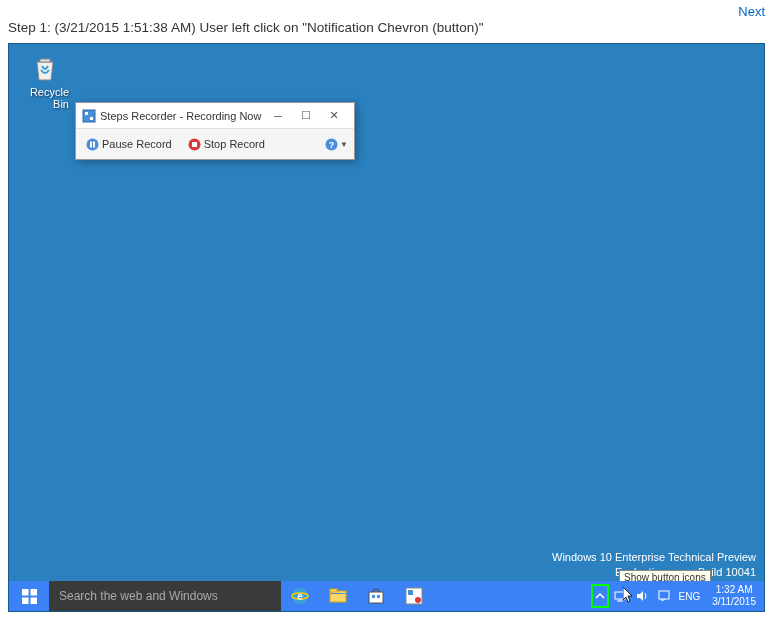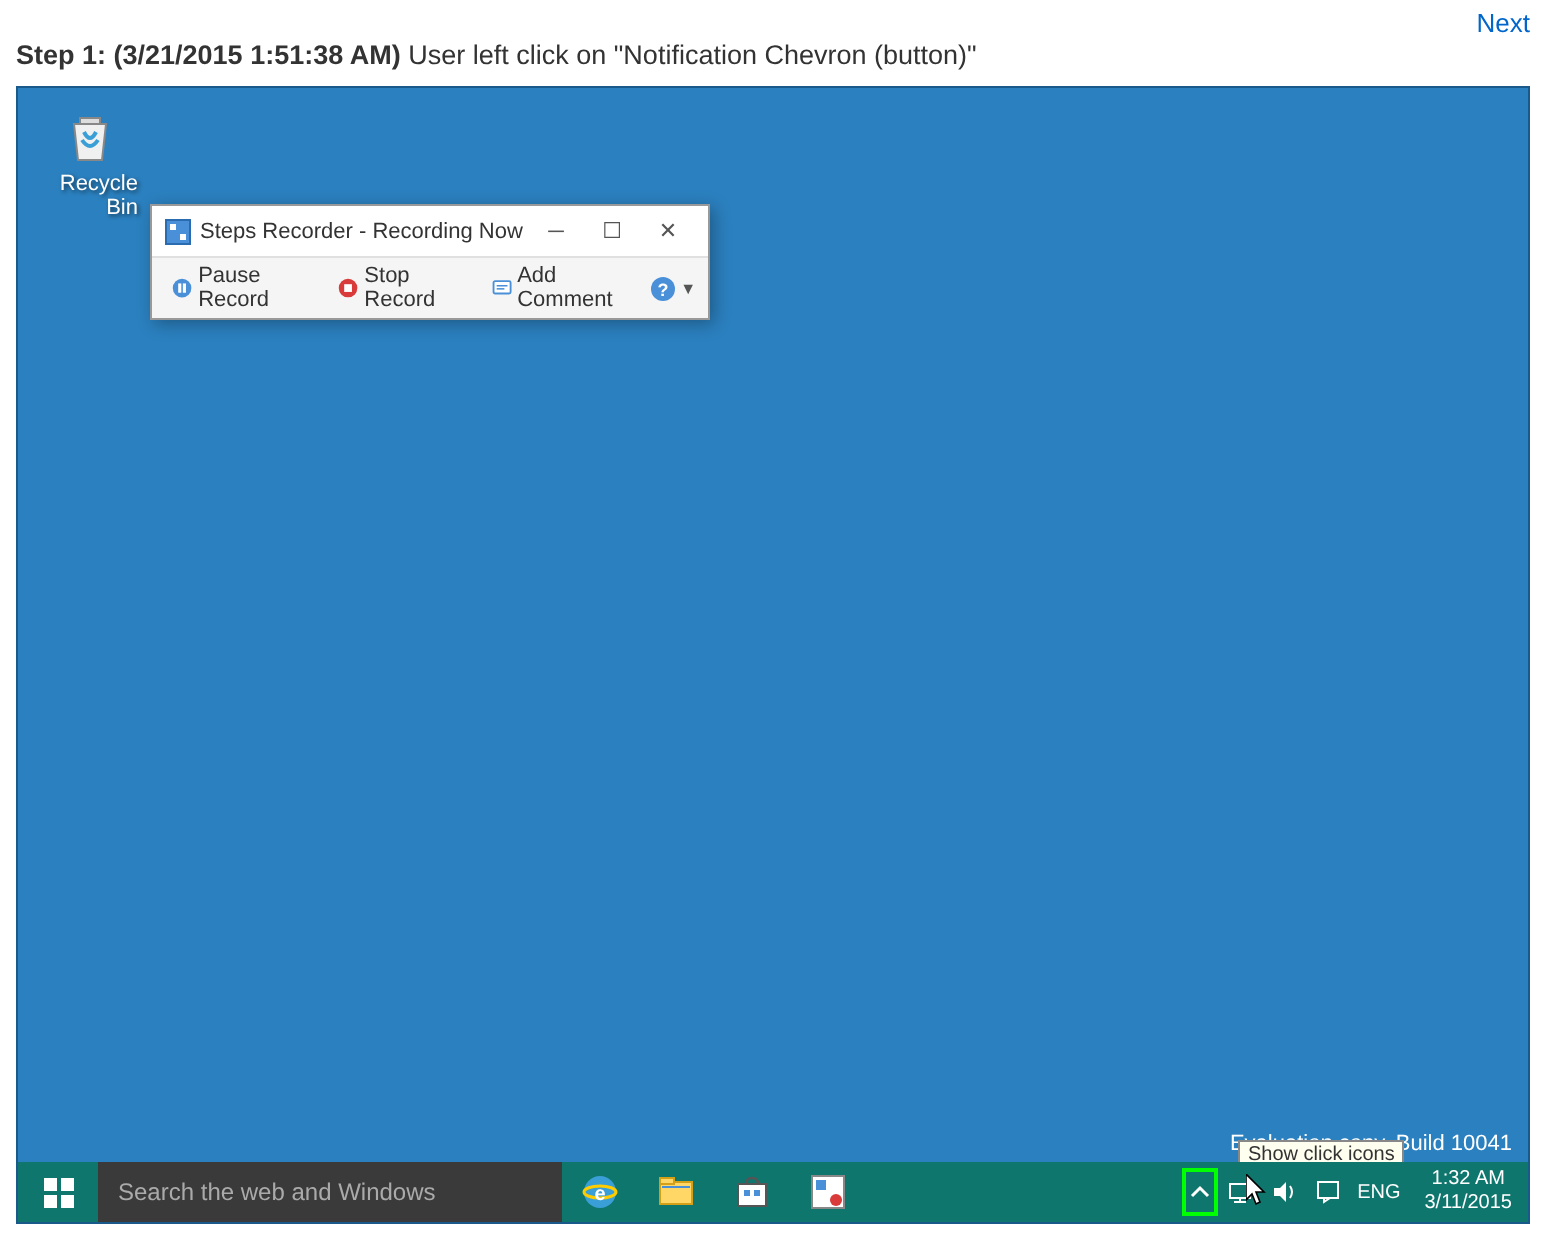--- a/index.html
+++ b/index.html
@@ -18,21 +18,21 @@
       color: #0066cc;
       font-size: 13px;
       cursor: pointer;
       text-align: right;
     }
     .step-header {
       padding: 20px 8px 8px 8px;
       font-size: 13.5px;
       color: #333;
     }
-    .step-header strong { font-weight: bold; }
+    .step-header strong { font-weight: normal; }
     .desktop-screenshot {
       margin: 0 8px;
       width: 757px;
       height: 569px;
       background: #2b80bf;
       border: 1px solid #1a5a8a;
       position: relative;
       overflow: hidden;
     }
     .recycle-bin {
@@ -132,21 +132,21 @@
       font-size: 11px;
       text-align: right;
       line-height: 1.3;
     }
     .taskbar {
       position: absolute;
       bottom: 0;
       left: 0;
       right: 0;
       height: 30px;
-      background: #0f766e;
+      background: #3b82f6;
       display: flex;
     }
     .start-button {
       width: 40px;
       height: 30px;
       display: flex;
       align-items: center;
       justify-content: center;
       cursor: pointer;
     }
@@ -280,47 +280,38 @@
       </div>
       <div class="sr-btn">
         <span class="sr-btn-icon">
           <svg viewBox="0 0 13 13">
               <circle cx="6.5" cy="6.5" r="6" fill="#d93a3a"></circle>
               <rect x="4" y="4" width="5" height="5" fill="#fff"></rect>
             </svg>
         </span>
         <span>Stop Record</span>
       </div>
-      <div class="sr-btn">
-        <span class="sr-btn-icon">
-          <svg viewBox="0 0 13 13">
-              <rect x="1" y="2" width="11" height="8" rx="1" fill="#fff" stroke="#4a90d9" stroke-width="1.2"></rect>
-              <line x1="3" y1="5" x2="10" y2="5" stroke="#4a90d9"></line>
-              <line x1="3" y1="7" x2="8" y2="7" stroke="#4a90d9"></line>
-            </svg>
-        </span>
-        <span>Add Comment</span>
-      </div>
       <div class="sr-help">
         <span class="sr-btn-icon">
           <svg viewBox="0 0 13 13">
               <circle cx="6.5" cy="6.5" r="6" fill="#4a90d9"></circle>
               <text x="6.5" y="10" text-anchor="middle" fill="#fff" font-size="9" font-weight="bold">?</text>
             </svg>
         </span>
         <span style="font-size:8px;color:#555;">▼</span>
       </div>
     </div>
   </div>
 
   <div class="watermark">
+    <div>Windows 10 Enterprise Technical Preview</div>
     <div>Evaluation copy. Build 10041</div>
   </div>
 
-  <div class="tooltip">Show click icons</div>
+  <div class="tooltip">Show button icons</div>
 
   <div class="cursor-pointer">
     <svg viewBox="0 0 12 16">
         <path d="M0 0 L0 13 L3 10 L5 15 L7 14 L5 9 L9 9 Z" fill="#fff" stroke="#000" stroke-width="0.8"></path>
       </svg>
   </div>
 
   <div class="taskbar">
     <div class="start-button">
       <svg viewBox="0 0 15 15">

